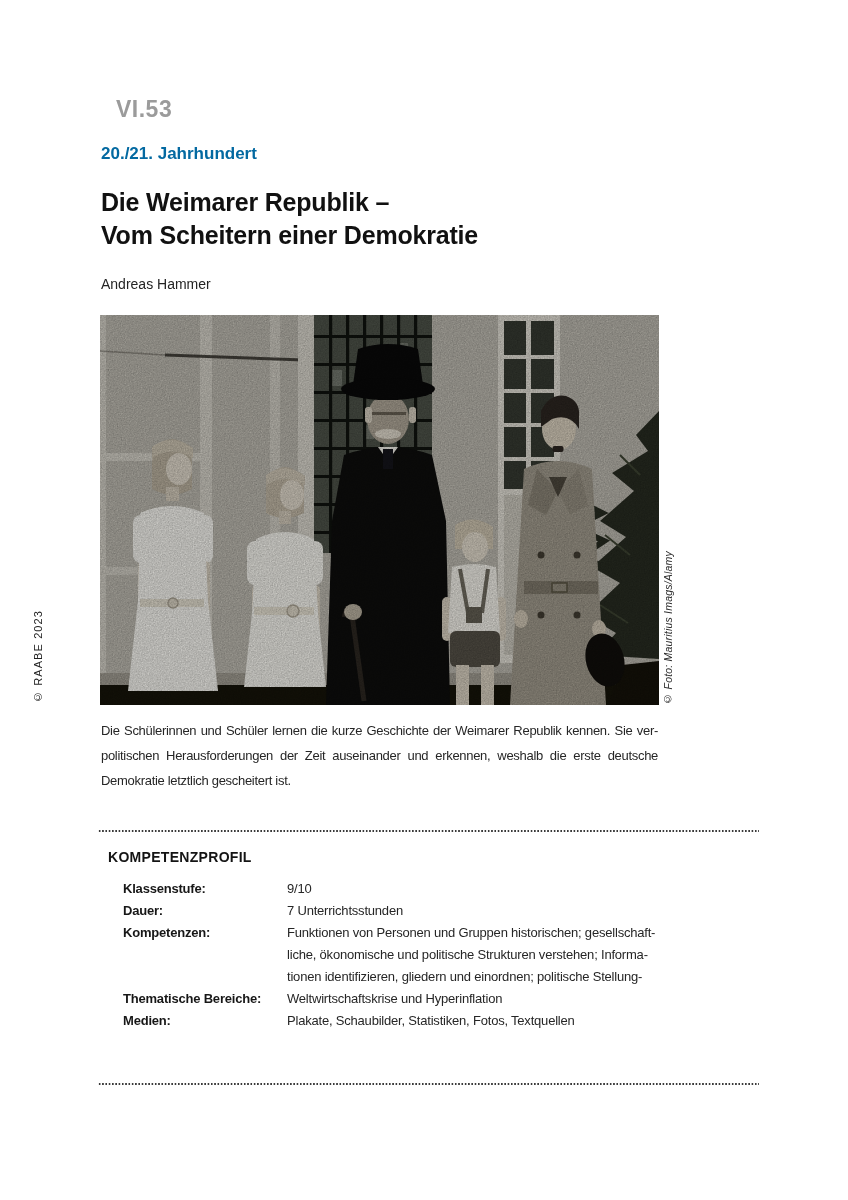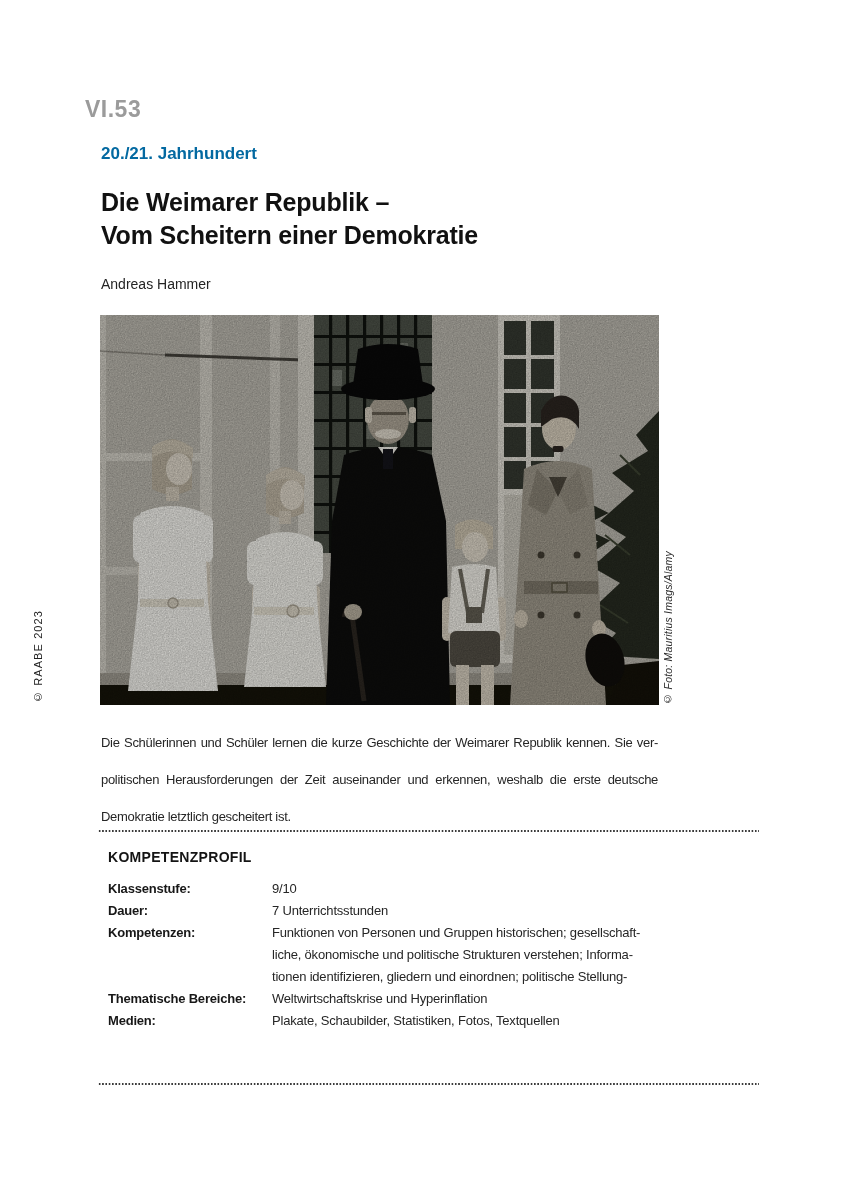--- a/index.html
+++ b/index.html
@@ -2,54 +2,54 @@
 <html><head>
 <meta charset="utf-8">
 <style>
   * { box-sizing: border-box; margin: 0; padding: 0; }
   html, body { background: #ffffff; }
   body { width: 848px; height: 1200px; position: relative; overflow: hidden;
          font-family: "Liberation Sans", "DejaVu Sans", sans-serif; color: var(--ink, #1c1c1c); }
 
   .abs { position: absolute; }
 
-  .kicker { left: 85px; top: 96px; font-size: 23px; font-weight: 600;
+  .kicker { left: 116px; top: 96px; font-size: 23px; font-weight: 600;
             color: var(--kicker, #9b9b9b); letter-spacing: 0.5px; }
   .chapter { left: 101px; top: 144px; font-size: 17px; font-weight: 700; color: #0369a1; }
   .title { left: 101px; top: 186px; font-size: 25px; font-weight: 700; line-height: 33px;
            color: #111111; white-space: pre-line; letter-spacing: -0.2px; }
   .author { left: 101px; top: 276px; font-size: 14px; color: #242424; }
 
   .photo-wrap { left: 100px; top: 315px; width: 559px; height: 390px; overflow: hidden; }
   .photo-wrap svg { display: block; }
 
   .vcol { position: absolute; }
   .vtext { position: absolute; bottom: 0; left: 0; display: block;
            writing-mode: vertical-rl; transform: rotate(180deg); white-space: nowrap; }
   .credit-col { left: 662px; top: 315px; width: 18px; height: 390px; }
   .credit-col .vtext { font-size: 10.5px; font-style: italic; color: #2b2b2b; letter-spacing: 0.2px; }
   .raabe-col { left: 32px; top: 545px; width: 16px; height: 158px; }
   .raabe-col .vtext { font-size: 11px; color: #1f1f1f; letter-spacing: 1.1px; }
 
   .intro { left: 101px; top: 718px; width: 557px; overflow: hidden; }
   .jline { font-size: 13px; line-height: 25px; letter-spacing: -0.3px; color: #262626;
-           white-space: nowrap; text-align: justify; text-align-last: justify; margin-top: 12px; }
+           white-space: nowrap; text-align: justify; text-align-last: justify; }
   .jline.last { text-align: left; text-align-last: left; }
 
   .dotted { height: 2px; background-image: radial-gradient(circle, #3a3a3a 0.7px, rgba(0,0,0,0) 0.85px);
             background-size: 3.3px 2px; background-repeat: repeat-x; }
   .dotted-top { left: 98px; top: 830px; width: 661px; }
   .dotted-bottom { left: 98px; top: 1083px; width: 661px; }
 
   .profile-heading { left: 108px; top: 849px; font-size: 14px; font-weight: 700;
                      letter-spacing: 0.3px; color: #141414; }
   .profile-table { left: 108px; top: 878px; width: 651px; }
   .profile-row { display: flex; align-items: flex-start; }
   .profile-label { width: 164px; flex: 0 0 164px; font-size: 13px; font-weight: 700;
-                   line-height: 22px; letter-spacing: -0.2px; color: #171717; }
+                   line-height: 22px; letter-spacing: -0.2px; color: #171717; margin-left: 15px; }
   .profile-value { flex: 1; }
   .value-line { font-size: 13px; line-height: 22px; letter-spacing: -0.2px;
                 color: #262626; white-space: nowrap; }
 </style>
 </head>
 <body style="--kicker: #9b9b9b; --ink: #1c1c1c;">
 
 <div class="abs kicker">VI.53</div>
 <div class="abs chapter">20./21. Jahrhundert</div>
 <h1 class="abs title">Die Weimarer Republik –

